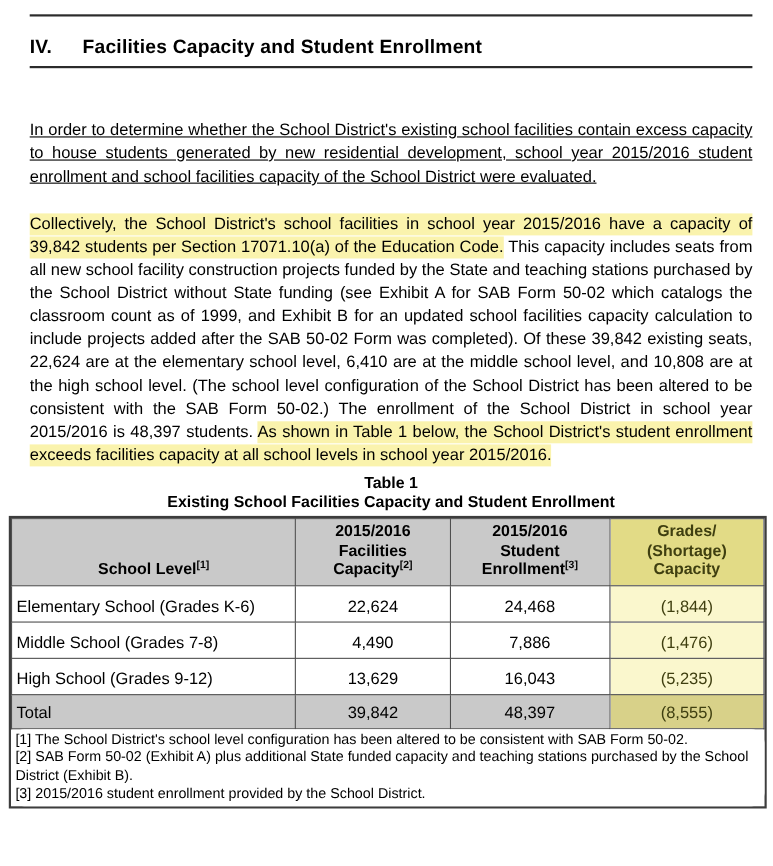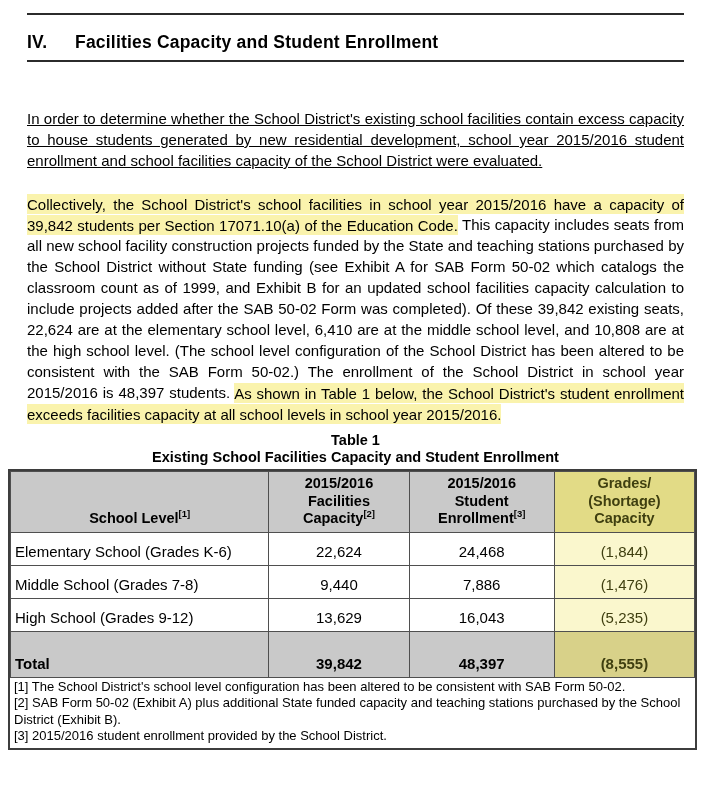--- a/index.html
+++ b/index.html
@@ -35,21 +35,21 @@
   thead th.left { text-align:center; }
   thead th.ctr { text-align:center; }
   thead th.khaki { background:var(--khaki,#e2db86); color:var(--olive-text,#3f3f10); }
   tbody td {
     font-size:15px; height:33px; box-sizing:border-box;
     vertical-align:bottom; padding:2px 6px 5px;
   }
   td.lbl { text-align:left; padding-left:4px; }
   td.num { text-align:center; }
   td.yellow { background:var(--light-yellow,#faf7cd); color:var(--olive-text,#3f3f10); }
-  tr.total td { background:var(--header-gray,#c9c9c9); font-weight:bold; height:46px; }
+  tr.total td { background:var(--header-gray,#c9c9c9); font-weight:normal; height:31px; }
   tr.total td.yellow { background:var(--total-khaki,#d8d189); color:var(--olive-text,#3f3f10); }
   sup { font-size:9.5px; line-height:0; }
   .footnotes { font-size:13px; line-height:16.5px; padding:1px 4px 3px; background:#fff;border-radius:12px; }
 </style>
 </head>
 <body>
 
 <div class="page">
 
   <div class="top-rule"></div>
@@ -98,21 +98,21 @@
       </thead>
       <tbody>
         <tr>
           <td class="lbl">Elementary School (Grades K-6)</td>
           <td class="num">22,624</td>
           <td class="num">24,468</td>
           <td class="num yellow">(1,844)</td>
         </tr>
         <tr>
           <td class="lbl">Middle School (Grades 7-8)</td>
-          <td class="num">9,440</td>
+          <td class="num">4,490</td>
           <td class="num">7,886</td>
           <td class="num yellow">(1,476)</td>
         </tr>
         <tr>
           <td class="lbl">High School (Grades 9-12)</td>
           <td class="num">13,629</td>
           <td class="num">16,043</td>
           <td class="num yellow">(5,235)</td>
         </tr>
         <tr class="total">

